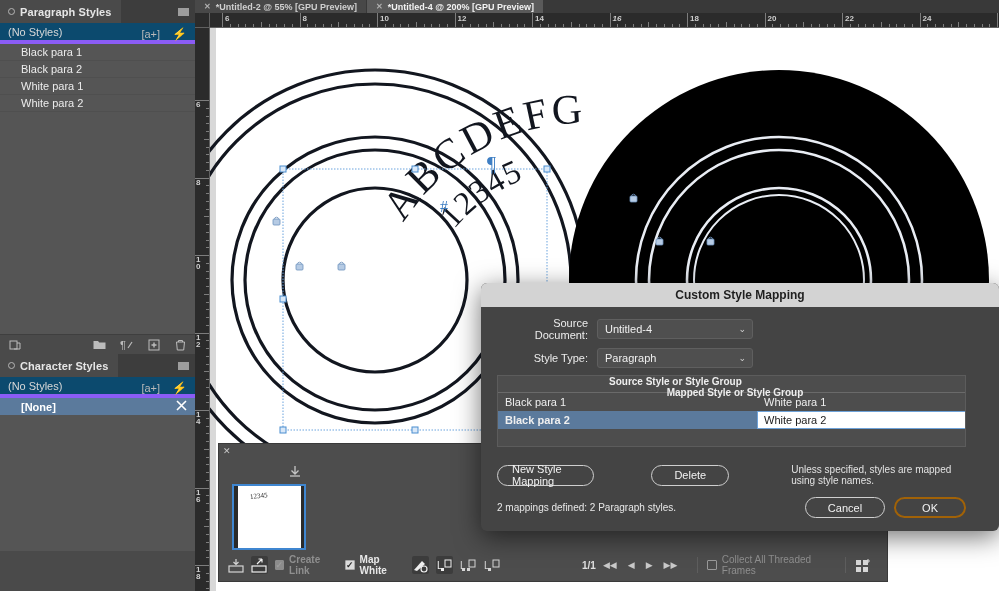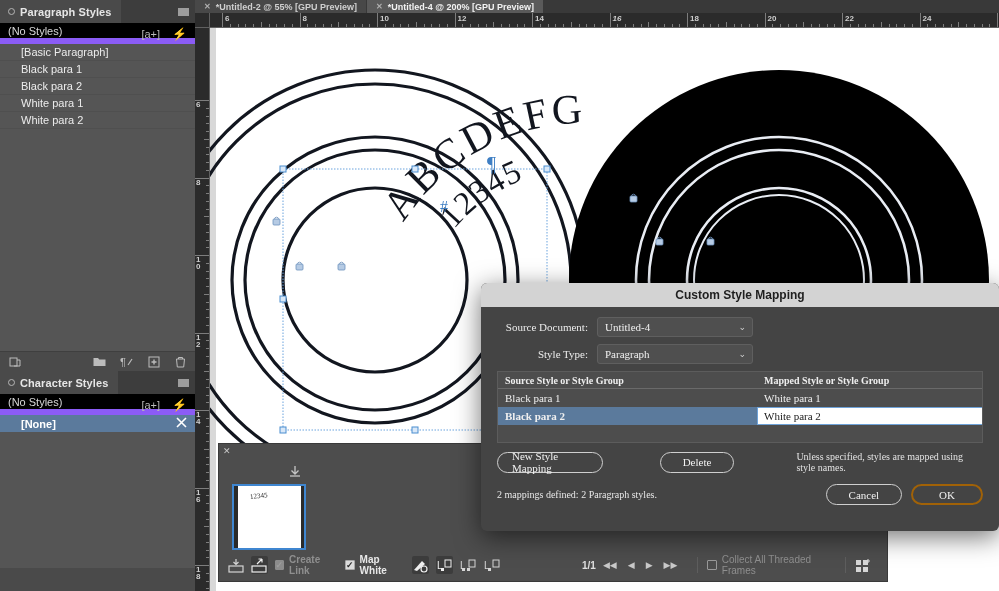--- a/index.html
+++ b/index.html
@@ -34,23 +34,23 @@
     width: 7px; height: 7px; border-radius: 50%;
     border: 1px solid #b5b5b5;
     display: inline-block; flex: none;
   }
   .panel-menu-btn {
     position: absolute; right: 6px; top: 8px;
     width: 11px; height: 8px;
     background: #9d9d9d;
   }
   .panel-subhead {
-    height: 21px; background: #000000;
+    height: 21px; background: #0c4a6e;
     display: flex; align-items: center; padding: 0 8px;
-    border-bottom: 6px solid #8b5cf6;
+    border-bottom: 4px solid #8b5cf6;
     position: relative;
   }
   .panel-subhead .label { font-size: 11px; color: #d8d8d8; }
   .subhead-icons {
     position: absolute; right: 8px; top: 0; height: 21px;
     display: flex; align-items: center; gap: 12px;
     color: #b9b9b9; font-size: 11px;
   }
   .bolt { font-size: 12px; color: #c8c8c8; line-height: 1; }
   .style-list { background: #555555; }
@@ -175,21 +175,21 @@
     background: #444444;
     border-radius: 6px 6px 6px 6px;
     box-shadow: 0 6px 26px rgba(0,0,0,.55);
     overflow: hidden;
   }
   .dlg-title {
     height: 24px; background: #d3d3d3; color: #1f1f1f;
     display: flex; align-items: center; justify-content: center;
     font-size: 12px; font-weight: bold;
   }
-  .dlg-body { padding: 10px 16px 0 16px; font-family: Liberation Serif, serif; }
+  .dlg-body { padding: 10px 33px 0 16px; }
   .field-row {
     display: flex; align-items: center; margin-bottom: 7px;
   }
   .field-label {
     width: 100px; text-align: right; padding-right: 9px;
     font-size: 11px; color: #ececec; font-weight: normal;
   }
   .select {
     position: relative; width: 156px; height: 20px;
     background: #4f4f4f; border: 1px solid #5f5f5f; border-radius: 3px;
@@ -199,36 +199,36 @@
   .select .chev {
     position: absolute; right: 6px; top: 4px; font-size: 9px; color: #d2d2d2;
   }
   .map-table {
     margin-top: 4px; border: 1px solid #5c5c5c; background: #4d4d4d;
     height: 72px; overflow: hidden;
   }
   .mt-head {
     display: flex; height: 17px; align-items: center;
     background: #4d4d4d; border-bottom: 1px solid #6a6a6a;
-    font-size: 10px; font-weight: bold; color: #eeeeee;
+    font-size: 10px; font-weight: bold; color: #eeeeee; flex-direction: column;
   }
   .mt-c1 { width: 259px; padding-left: 7px; }
   .mt-c2 { flex: 1; padding-left: 7px; }
   .mt-row {
     display: flex; height: 18px; align-items: center;
     font-size: 11px; color: #efefef;
   }
   .mt-row.sel { background: #5b7a9c; font-weight: bold; }
   .mt-input {
     flex: 1; height: 18px; background: #ffffff; color: #1a1a1a;
     border: 1px solid #6ea2d8; display: flex; align-items: center;
     padding-left: 6px; font-size: 11px; font-weight: normal;
     margin-right: -1px;
   }
-  .btn-row { display: flex; align-items: center; margin-top: 8px; gap: 48px; }
+  .btn-row { display: flex; align-items: center; margin-top: 17px; gap: 48px; }
   .btn {
     height: 21px; border: 1px solid #cfcfcf; border-radius: 11px;
     background: transparent; color: #f2f2f2;
     display: inline-flex; align-items: center; justify-content: center;
     padding: 0 14px; font-size: 11px; margin-right: 9px;
   }
   .hint { font-size: 10px; color: #e2e2e2; margin-left: 5px; }
   .footer-row {
     display: flex; align-items: center; margin-top: 11px;
   }
@@ -530,23 +530,20 @@
     <div class="panel-subhead">
       <span class="label">(No Styles)</span>
       <span class="subhead-icons">
         <span>[a+]</span>
         <span class="bolt">⚡</span>
       </span>
     </div>
 
     <div class="style-list">
       <div class="style-row">
-          <span>[Basic Paragraph]</span>
-        </div>
-      <div class="style-row">
           <span>Black para 1</span>
         </div>
       <div class="style-row">
           <span>Black para 2</span>
         </div>
       <div class="style-row">
           <span>White para 1</span>
         </div>
       <div class="style-row">
           <span>White para 2</span>

